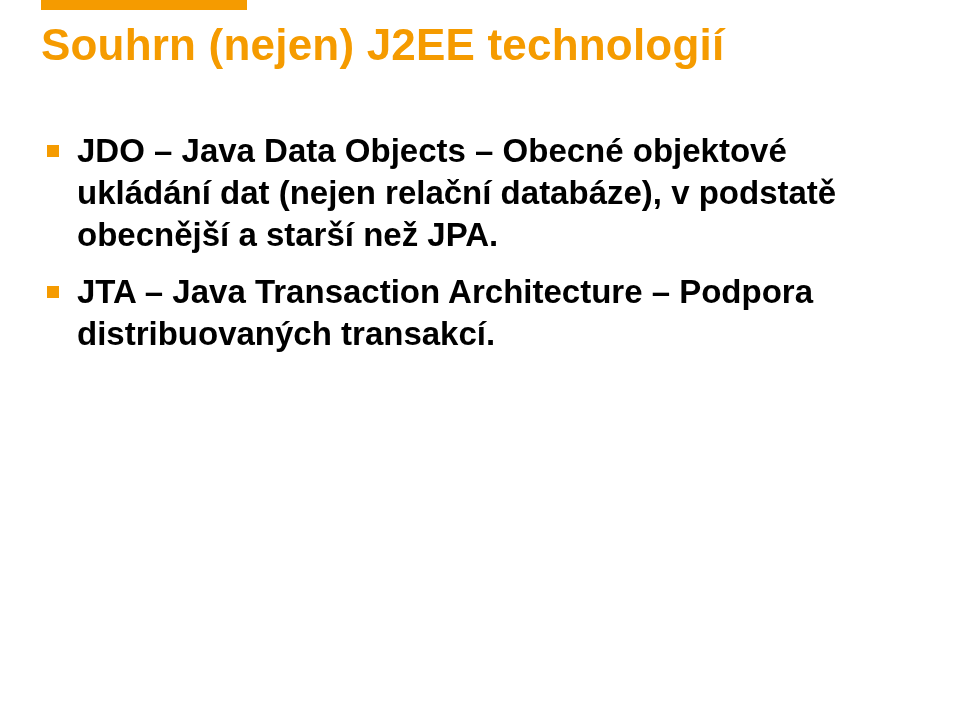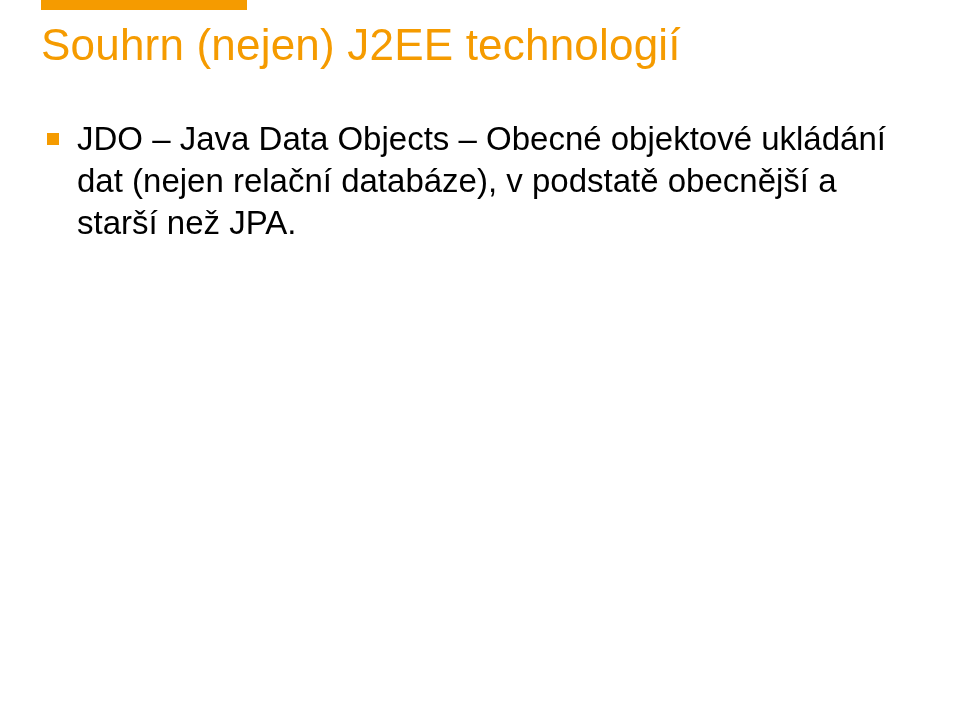--- a/index.html
+++ b/index.html
@@ -23,29 +23,30 @@
     left: 41px;
     width: 206px;
     height: 10px;
     background: #f59b00;
   }
   .title {
     position: absolute;
     top: 20px;
     left: 41px;
     font-size: 44px;
-    font-weight: normal;
+    font-weight: bold;
     color: #f59b00;
     letter-spacing: 0.2px;
   }
   .content {
     position: absolute;
-    top: 118px;
+    top: 130px;
     left: 41px;
     right: 41px;
+    font-weight: bold;
   }
   .bullet {
     display: flex;
     align-items: flex-start;
     margin-bottom: 14px;
   }
   .marker {
     flex: 0 0 auto;
     width: 12px;
     height: 12px;
@@ -64,14 +65,18 @@
 <body>
 
 <div class="slide">
   <div class="accent-bar"></div>
   <div class="title">Souhrn (nejen) J2EE technologií</div>
   <div class="content">
     <div class="bullet">
       <div class="marker"></div>
       <div class="bullet-text">JDO – Java Data Objects – Obecné objektové ukládání dat (nejen relační databáze), v podstatě obecnější a starší než JPA.</div>
     </div>
+    <div class="bullet">
+      <div class="marker"></div>
+      <div class="bullet-text">JTA – Java Transaction Architecture – Podpora distribuovaných transakcí.</div>
+    </div>
   </div>
 </div>
 
 </body></html>

